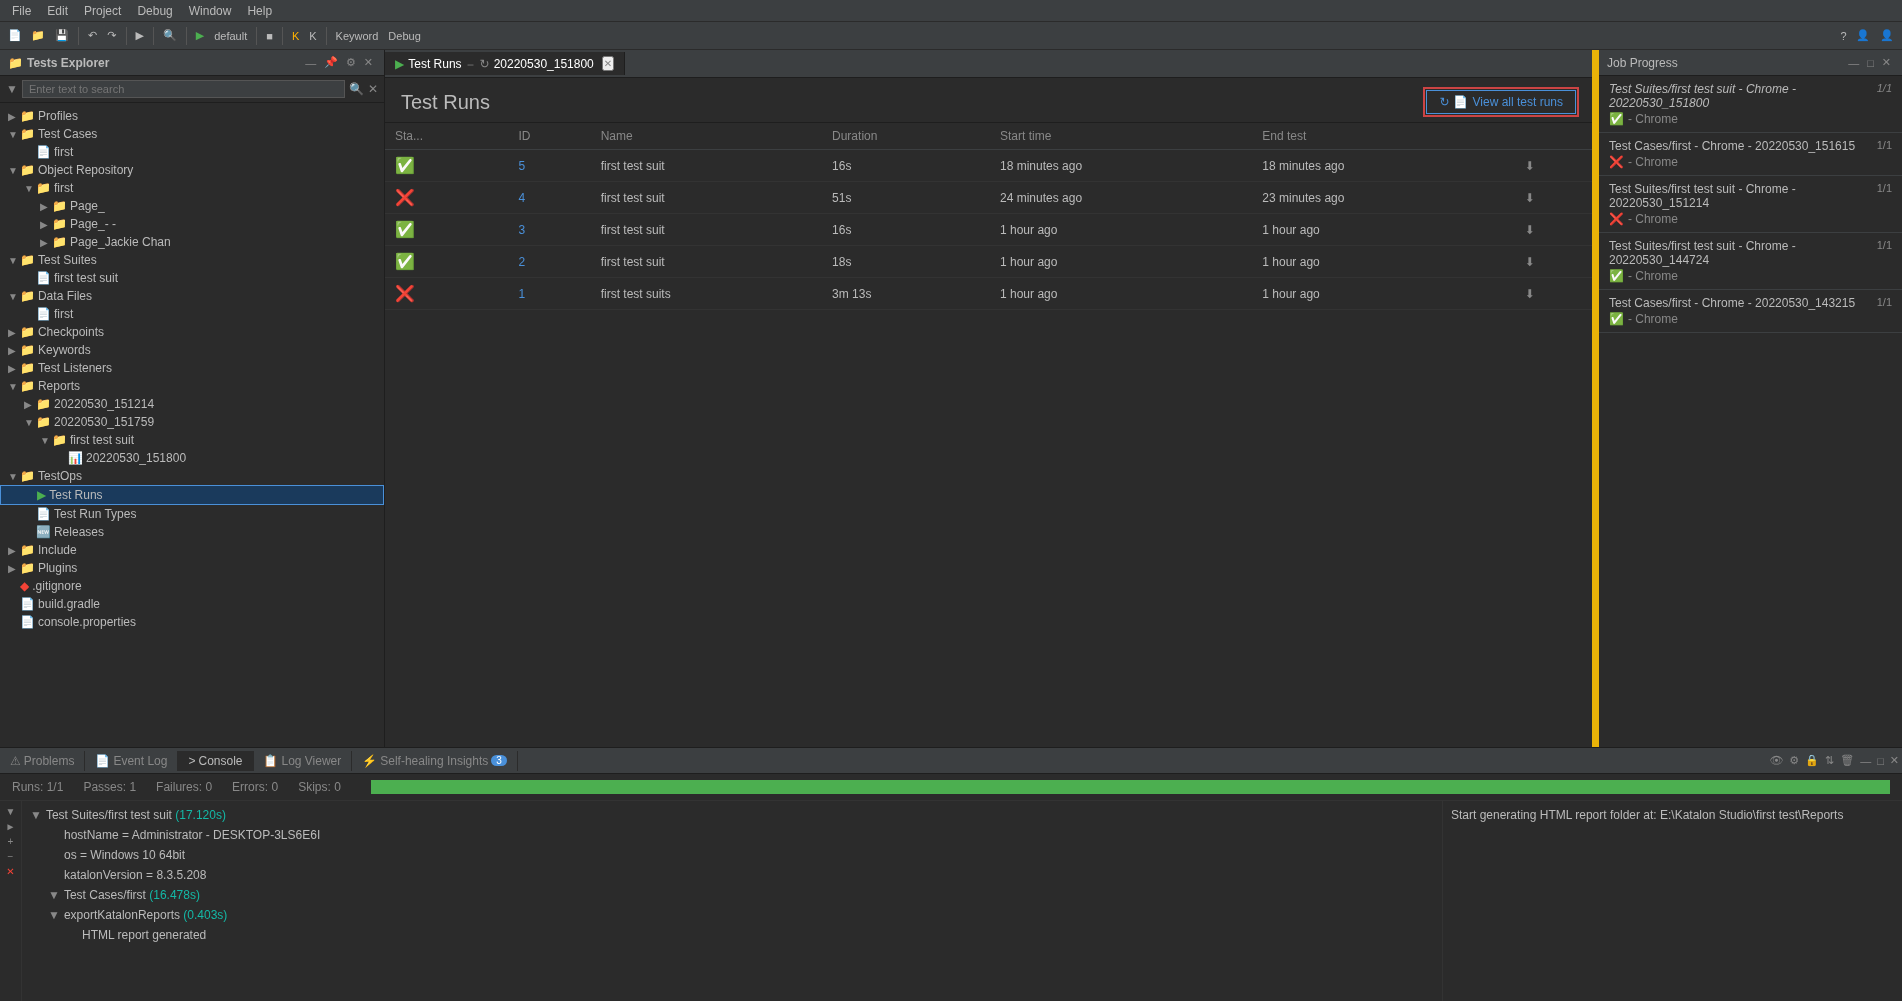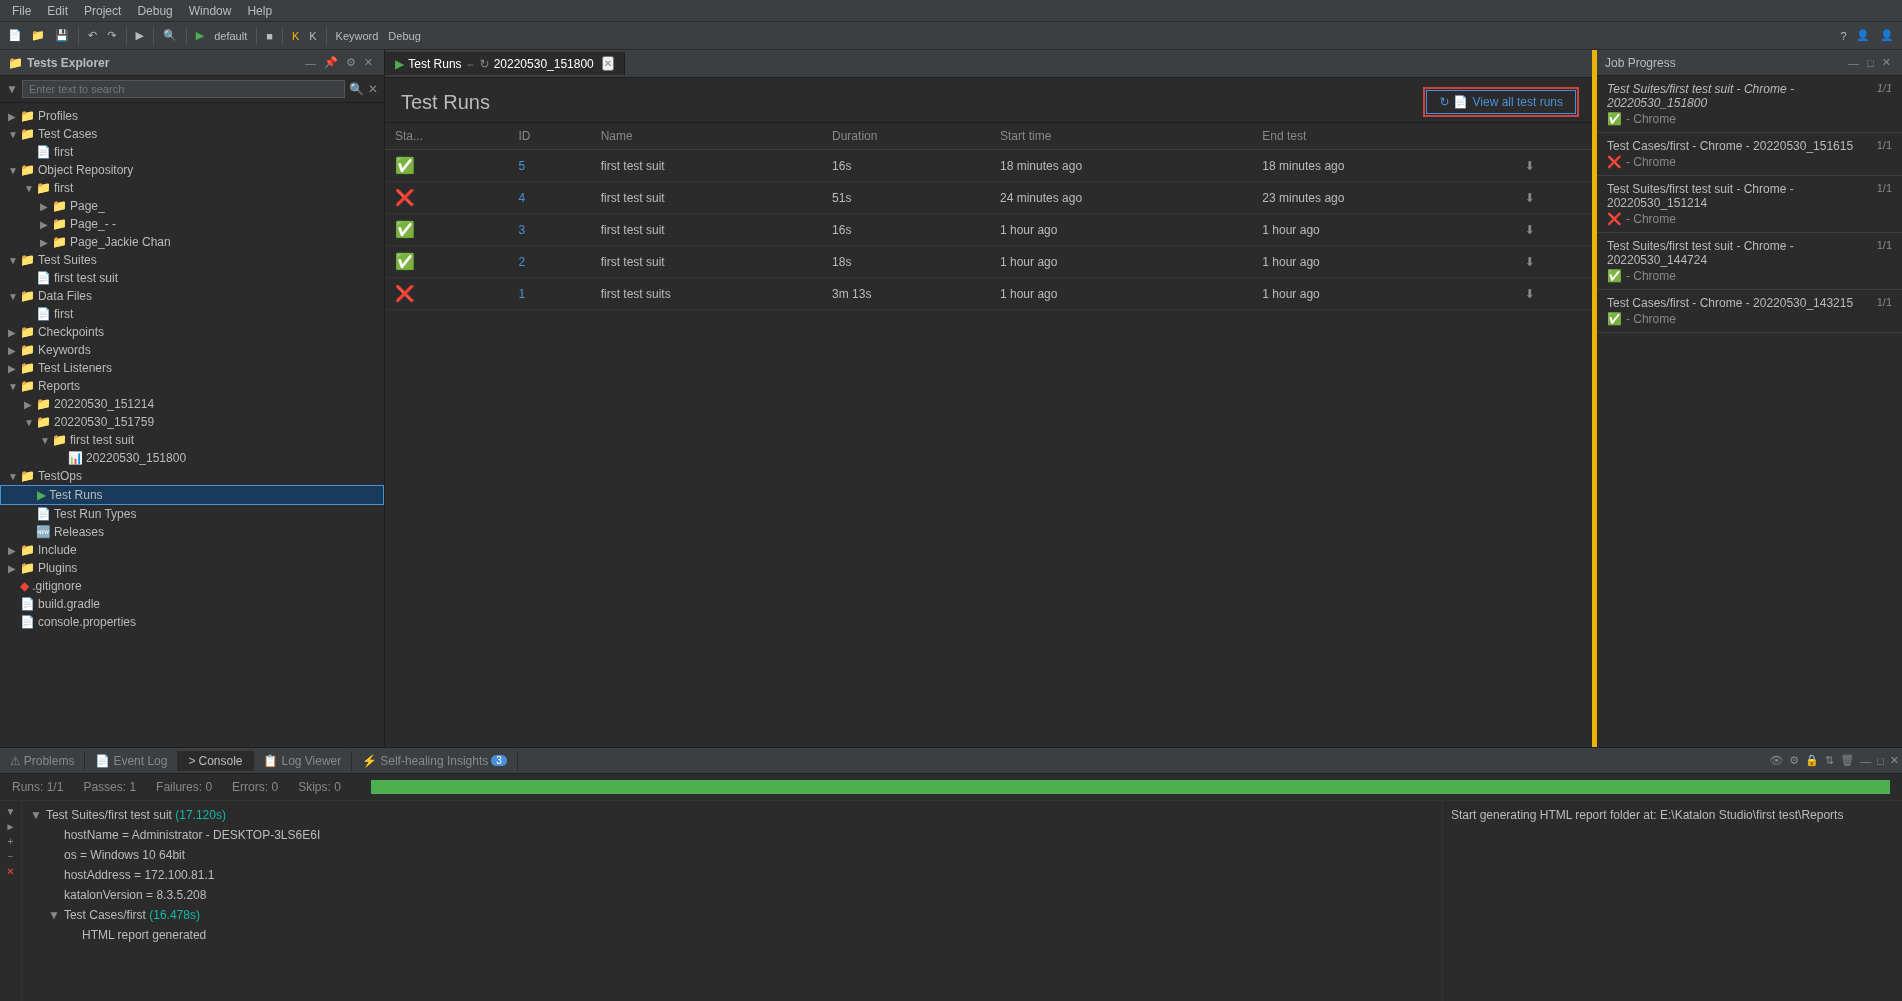--- a/index.html
+++ b/index.html
@@ -238,21 +238,21 @@
     .link-blue { color: #4a90d9; text-decoration: none; cursor: pointer; }
     .download-icon { color: #888; cursor: pointer; }
 
     
     .right-panel {
       width: 310px;
       min-width: 310px;
       background: #2b2b2b;
       display: flex;
       flex-direction: column;
-      border-left: 5px solid #eab308;
+      border-left: 7px solid #eab308;
     }
     .right-panel-header {
       background: #3c3f41;
       padding: 4px 8px;
       display: flex;
       align-items: center;
       justify-content: space-between;
       border-bottom: 1px solid #1e1e1e;
       min-height: 26px;
     }
@@ -834,23 +834,23 @@
           <button class="btn-small" style="font-size:10px;">▼</button>
           <button class="btn-small" style="font-size:10px;">►</button>
           <button class="btn-small" style="font-size:10px;">+</button>
           <button class="btn-small" style="font-size:10px;">−</button>
           <button class="btn-small" style="font-size:10px;color:#f44336">✕</button>
         </div>
         <div class="console-log" id="console-log">
         <div class="log-entry"><span style="padding-left:0px;"><span class="log-expand">▼</span>Test Suites/first test suit <span class="log-time">(17.120s)</span></span></div>
             <div class="log-entry"><span style="padding-left:18px;"><span style="display:inline-block;width:16px;"></span>hostName = Administrator - DESKTOP-3LS6E6I</span></div>
             <div class="log-entry"><span style="padding-left:18px;"><span style="display:inline-block;width:16px;"></span>os = Windows 10 64bit</span></div>
-            <div class="log-entry"><span style="padding-left:18px;"><span style="display:inline-block;width:16px;"></span>hostAddress = 172.100.81.1</span></div>
             <div class="log-entry"><span style="padding-left:18px;"><span style="display:inline-block;width:16px;"></span>katalonVersion = 8.3.5.208</span></div>
             <div class="log-entry"><span style="padding-left:18px;"><span class="log-expand">▼</span>Test Cases/first <span class="log-time">(16.478s)</span></span></div>
+            <div class="log-entry"><span style="padding-left:18px;"><span class="log-expand">▼</span>exportKatalonReports <span class="log-time">(0.403s)</span></span></div>
             <div class="log-entry"><span style="padding-left:36px;"><span style="display:inline-block;width:16px;"></span>HTML report generated</span></div>
           </div>
         <div class="console-right" id="console-right">
         <div class="log-entry">Start generating HTML report folder at: E:\Katalon Studio\first test\Reports</div>
           </div>
       </div>
     </div>
   </div>
 </div>
 

